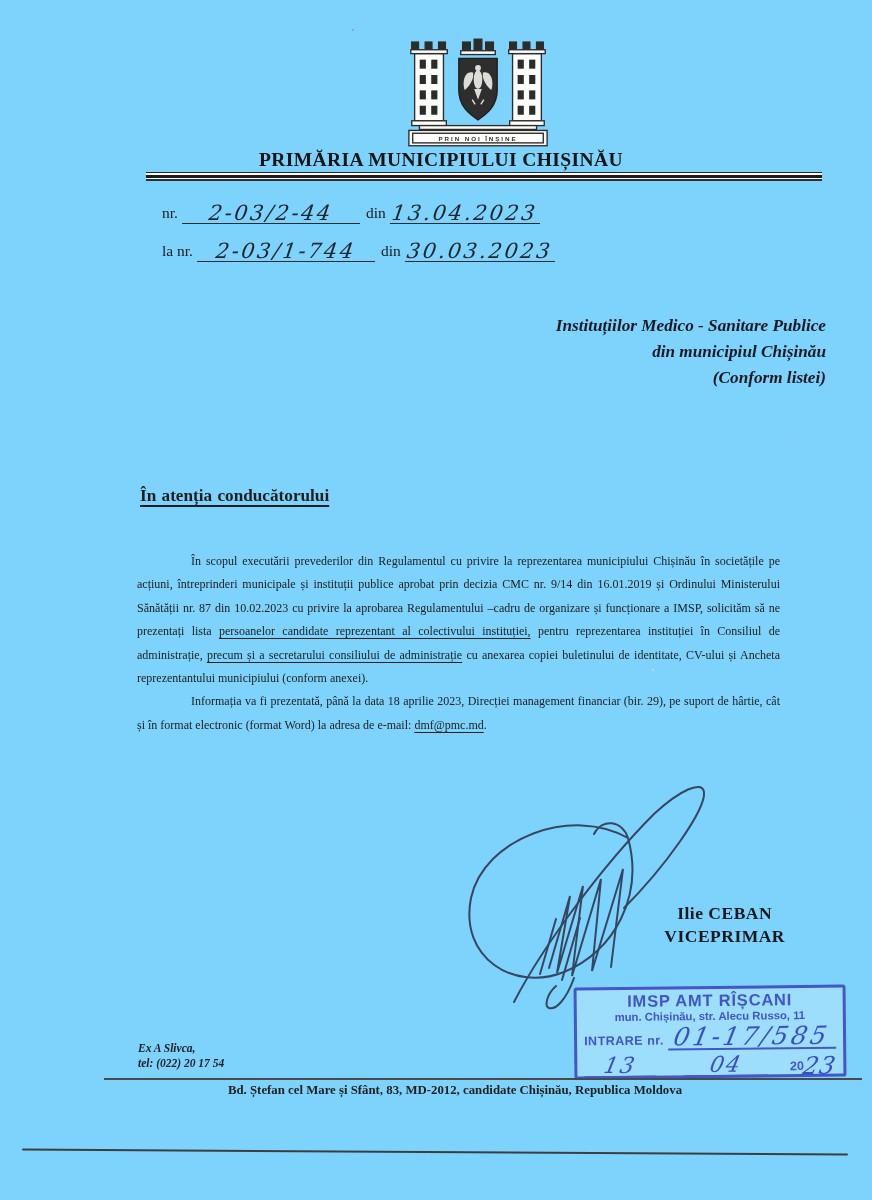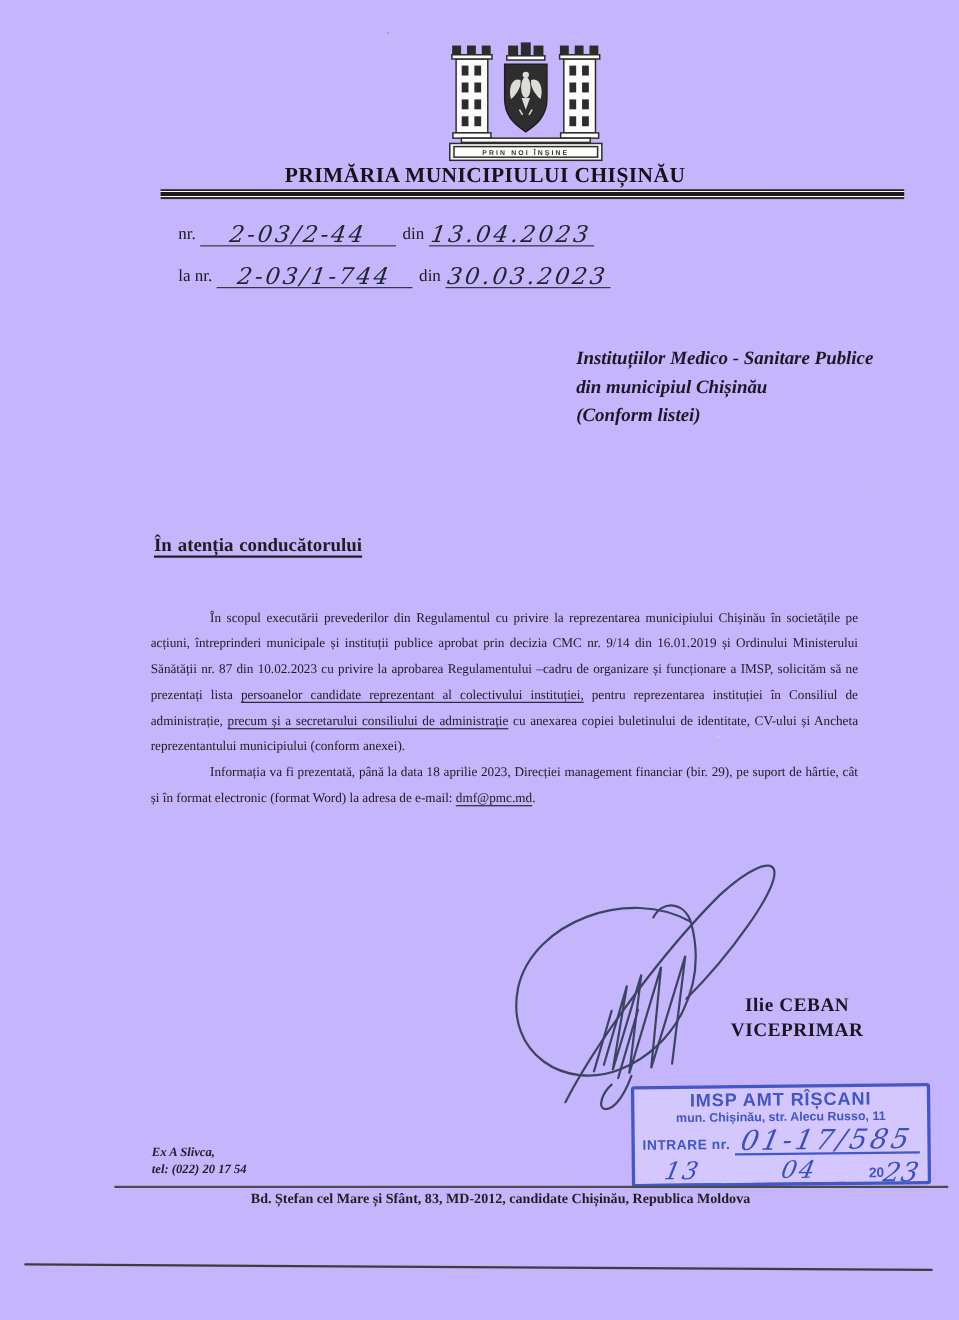--- a/index.html
+++ b/index.html
@@ -1,19 +1,19 @@
 <!DOCTYPE html>
 <html><head>
 <meta charset="utf-8">
 <style>
   * { margin:0; padding:0; box-sizing:border-box; }
   html,body { background:#e8e8e6; }
   .page {
     position:relative; width:872px; height:1200px; margin:0 auto;
-    background:#c4b5fd; overflow:hidden;
+    background:#7dd3fc; overflow:hidden;
     font-family:"Liberation Serif", serif; color:#1e1e1e;
   }
   
   .specks { position:absolute; left:352px; top:29px; width:2px; height:2px; background:#9a9aa0; border-radius:50%;
     box-shadow: 438px 414px 0 #b9b9c0, 508px 782px 0 #c6c6cc, -180px 1012px 0 #cfcfd4, 300px 640px 0 #d8d8dc; }
 
   
   .emblem { position:absolute; left:406px; top:33px; }
   .org-title { position:absolute; left:0; top:149px; width:882px; text-align:center;
     font-size:19.5px; font-weight:bold; letter-spacing:0.4px; color:#141414; }
@@ -25,21 +25,21 @@
   .reg-row { display:flex; align-items:flex-end; height:32px; margin-bottom:6px; }
   .reg-row .lbl { padding-bottom:2px; }
   .hand-line { display:inline-block; border-bottom:1.6px solid #2b2b2b; text-align:center; margin:0 6px 0 4px; }
   .hand-line.val { width:178px; }
   .hand-line.date { width:150px; }
   .hand { font-family:"DejaVu Serif", serif; font-style:italic; font-size:21px;
     letter-spacing:2.5px; color:#20262f; display:inline-block; transform:skewX(-8deg);
     white-space:nowrap; position:relative; top:2px; }
 
   
-  .recipient { position:absolute; right:78px; top:313px; text-align:left;
+  .recipient { position:absolute; right:46px; top:313px; text-align:right;
     font-size:17.2px; font-weight:bold; font-style:italic; line-height:26px; color:#191925; }
   .recipient .plain { font-weight:bold; }
 
   
   .salutation { position:absolute; left:140px; top:486px; font-size:17.2px; font-weight:bold;
     text-decoration:underline; text-underline-offset:4px; text-decoration-thickness:1.5px; word-spacing:1px; }
   .body-text { position:absolute; left:137px; top:550px; width:643px;
     font-size:12px; line-height:23.4px; text-align:justify; color:#1d1d1d; }
   .body-text p { text-indent:54px; margin:0; }
   .u { text-decoration:underline; text-underline-offset:3px; text-decoration-thickness:1.3px; }

